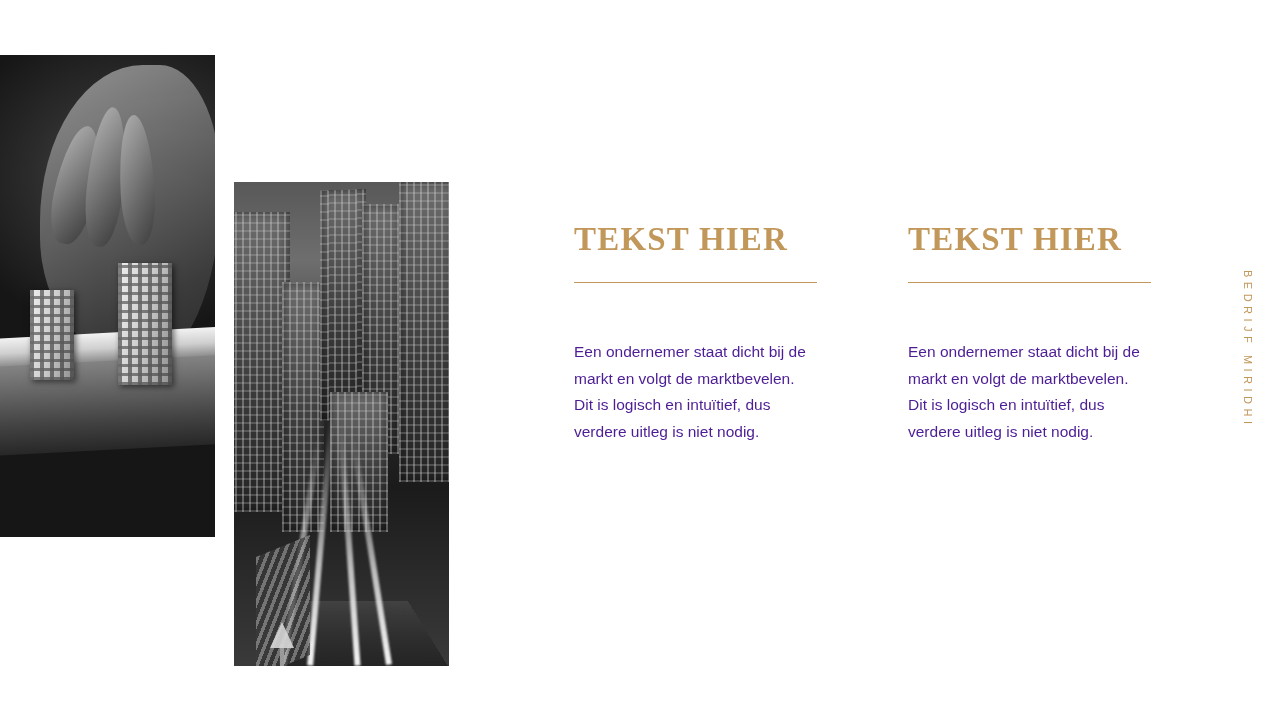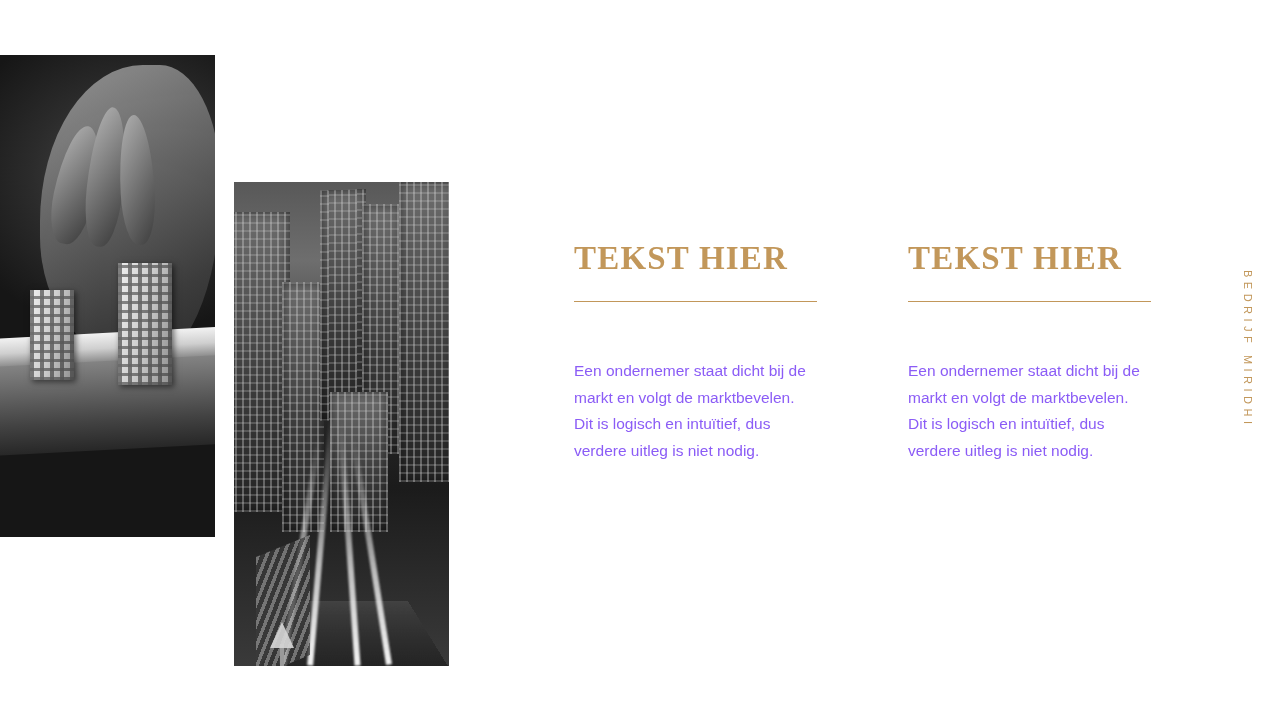--- a/index.html
+++ b/index.html
@@ -165,21 +165,21 @@
     opacity: .9;
   }
   .sign-post {
     position: absolute;
     left: 46px; bottom: 0; width: 4px; height: 22px; background: #9a9a9a;
   }
 
   
   .col {
     position: absolute;
-    top: 239px;
+    top: 220px;
     width: 243px;
   }
   .col-1 { left: 574px; }
   .col-2 { left: 908px; }
 
   .col h2 {
     margin: 0;
     font-family: "Liberation Serif", serif;
     font-weight: bold;
     font-size: 33px;
@@ -191,21 +191,21 @@
     margin-top: 22px;
     width: 243px;
     height: 1.5px;
     background: #c2975a;
   }
   .col p {
     margin: 56px 0 0 0;
     font-family: "Liberation Sans", sans-serif;
     font-size: 15.5px;
     line-height: 1.72;
-    color: #8b5cf6;
+    color: #4c1d95;
     width: 236px;
   }
 
   
   .vlabel {
     position: absolute;
     right: 26px;
     top: 270px;
     writing-mode: vertical-rl;
     text-orientation: mixed;

